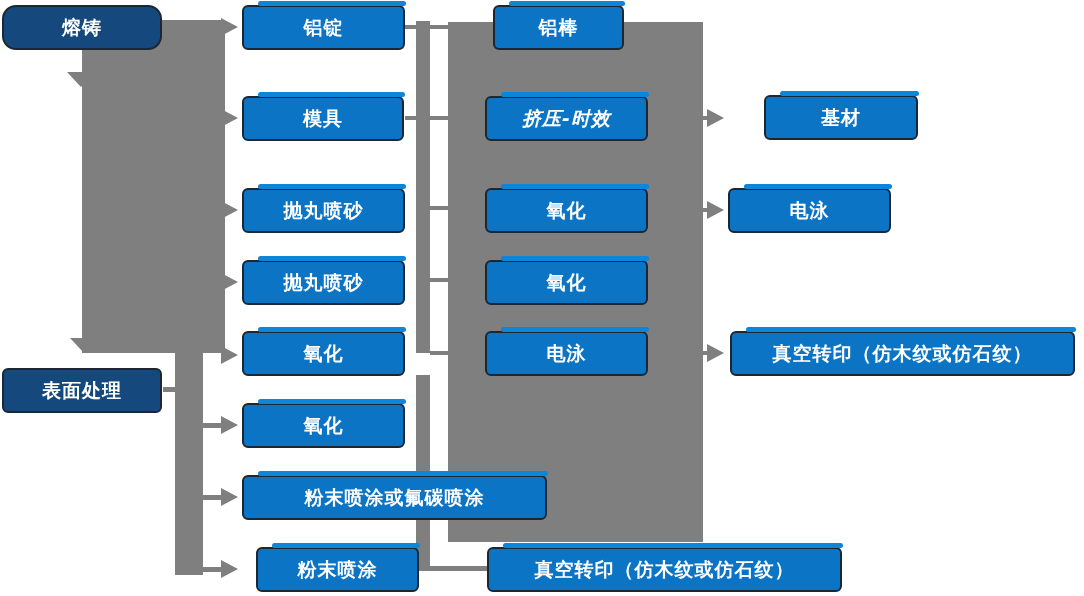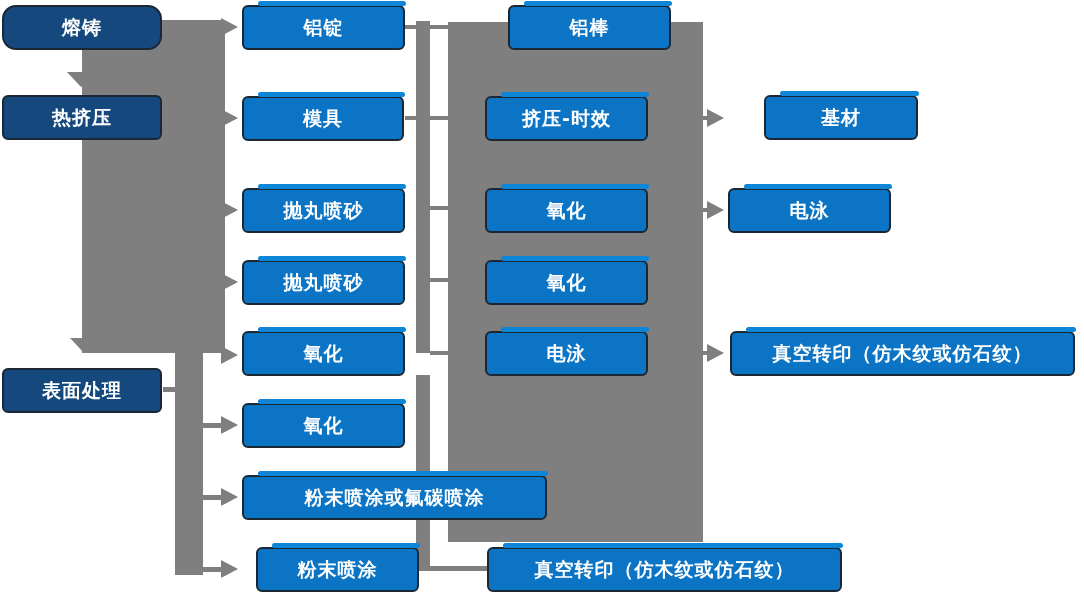--- a/index.html
+++ b/index.html
@@ -72,23 +72,20 @@
   <div class="gray" style="left:698px; top:116px; width:12px; height:4px;"></div>
   <div class="tri-r" style="left:707px; top:109px;"></div>
   <div class="gray" style="left:698px; top:208px; width:12px; height:4px;"></div>
   <div class="tri-r" style="left:707px; top:201px;"></div>
   <div class="gray" style="left:698px; top:351px; width:12px; height:4px;"></div>
   <div class="tri-r" style="left:707px; top:344px;"></div>
 
   <div class="node dark" style="left:2px; top:5px; width:160px;border-radius:14px;">
       <span>熔铸</span>
     </div>
-  <div class="node dark" style="left:2px; top:95px; width:160px;">
-      <span>热挤压</span>
-    </div>
   <div class="node dark" style="left:2px; top:368px; width:160px;">
       <span>表面处理</span>
     </div>
 
   <div class="node blue" style="left:242px; top:5px; width:163px;font-family:Liberation Serif, serif;">
       <span>铝锭</span>
     </div>
   <div class="node blue" style="left:242px; top:96px; width:162px;">
       <span>模具</span>
     </div>
@@ -104,24 +101,24 @@
   <div class="node blue" style="left:242px; top:403px; width:163px;">
       <span>氧化</span>
     </div>
   <div class="node blue" style="left:242px; top:475px; width:305px;">
       <span>粉末喷涂或氟碳喷涂</span>
     </div>
   <div class="node blue" style="left:256px; top:547px; width:163px;">
       <span>粉末喷涂</span>
     </div>
 
-  <div class="node blue" style="left:508px; top:5px; width:163px;">
+  <div class="node blue" style="left:493px; top:5px; width:131px;">
       <span>铝棒</span>
     </div>
-  <div class="node blue" style="left:485px; top:96px; width:163px;">
+  <div class="node blue" style="left:485px; top:96px; width:163px;font-style:italic;">
       <span>挤压-时效</span>
     </div>
   <div class="node blue" style="left:485px; top:188px; width:163px;">
       <span>氧化</span>
     </div>
   <div class="node blue" style="left:485px; top:260px; width:163px;">
       <span>氧化</span>
     </div>
   <div class="node blue" style="left:485px; top:331px; width:163px;">
       <span>电泳</span>

